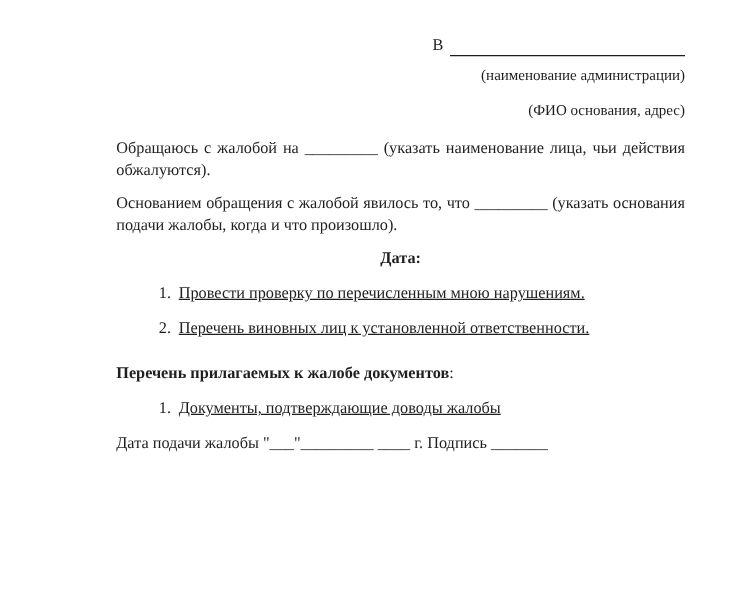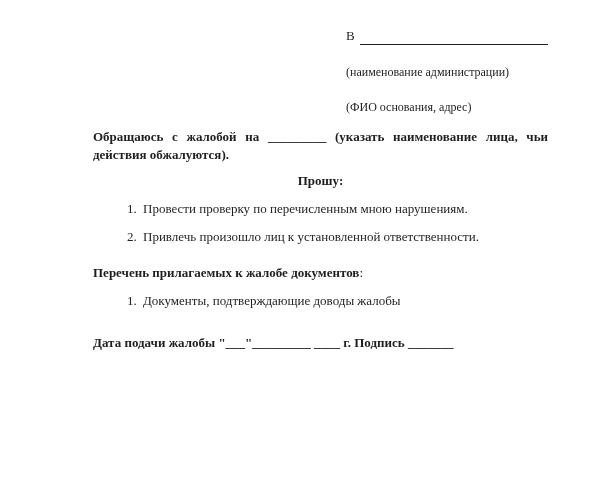--- a/index.html
+++ b/index.html
@@ -14,70 +14,72 @@
     font-size: 13px;
     line-height: 18px;
     color: #1f1f1f;
     overflow: hidden;
   }
   .header { width: 202px; margin-left: auto; margin-right: 0; }
   .h-row { display: flex; align-items: flex-end; height: 18px; }
   .h-label { white-space: nowrap; padding-right: 5px; }
   .h-line { flex: 1; border-bottom: 1px solid #1f1f1f; height: 14px; }
   .h-caption {
+    text-align: right;
     font-size: 12px;
     line-height: 15px;
-    margin: 20px 0 13px;
+    margin: 8px 0 13px;
     white-space: nowrap;
   }
   .title {
     text-align: center;
     font-weight: bold;
     margin: 16px 0 10px;
   }
-  .para { margin: 0 0 8px; font-weight: bold; }
+  .para { margin: 0 0 8px; }
   .just { text-align: justify; }
   .center-heading {
     text-align: center;
     font-weight: bold;
     margin: 0 0 10px;
   }
   .section-heading { margin: 0 0 10px; }
   .section-heading .bold { font-weight: bold; }
   ol.list { margin: 0 0 8px; padding-left: 47px; list-style: decimal; }
-  ol.list li { margin-bottom: 10px; padding-left: 3px; }
+  ol.list li { margin-bottom: 10px; padding-left: 3px; text-decoration: underline; }
   ol.list li:last-child { margin-bottom: 0; }
   ol.list { margin-bottom: 18px; }
-  ol.list.tight { margin-bottom: 24px; }
+  ol.list.tight { margin-bottom: 10px; }
   .footer-line { margin: 0; white-space: nowrap; }
 </style>
 </head>
 <body>
 
 <div class="page">
 
   <div class="header">
     <div class="h-row">
       <span class="h-label">В</span>
       <span class="h-line"></span>
     </div>
     <div class="h-caption">(наименование администрации)</div>
     <div class="h-caption">(ФИО основания, адрес)</div>
   </div>
 
 
   <p class="para just">Обращаюсь с жалобой на _________ (указать наименование лица, чьи действия обжалуются).</p>
 
+  <p class="para just">Основанием обращения с жалобой явилось то, что _________ (указать основания подачи жалобы, когда и что произошло).</p>
 
 
-  <div class="center-heading">Прошу:</div>
+  <div class="center-heading">Дата:</div>
 
   <ol class="list">
     <li>Провести проверку по перечисленным мною нарушениям.</li>
-    <li>Привлечь произошло лиц к установленной ответственности.</li>
+    <li>Перечень виновных лиц к установленной ответственности.</li>
   </ol>
 
   <div class="section-heading"><span class="bold">Перечень прилагаемых к жалобе документов</span><span>:</span></div>
 
   <ol class="list tight">
     <li>Документы, подтверждающие доводы жалобы</li>
   </ol>
 
   <p class="para footer-line">Дата подачи жалобы "___"_________ ____ г. Подпись _______</p>
 

